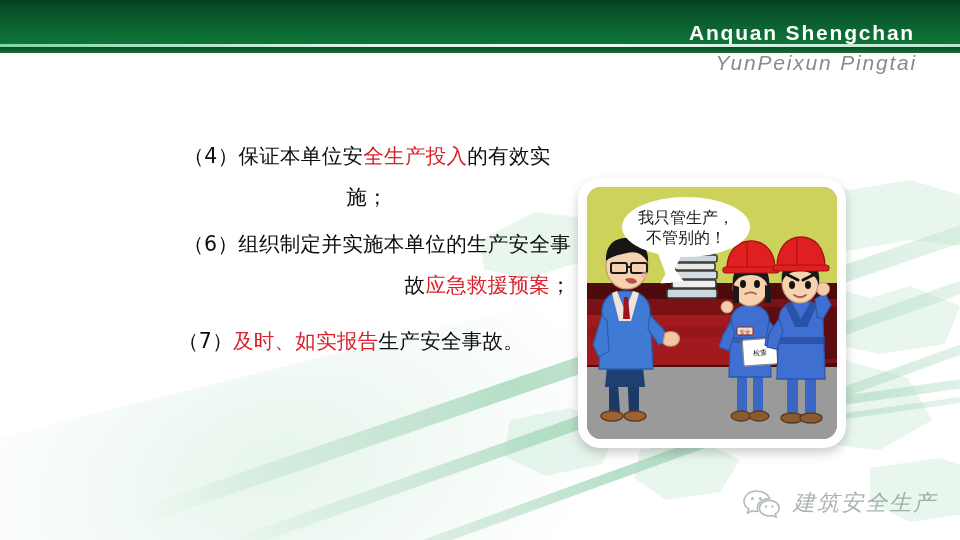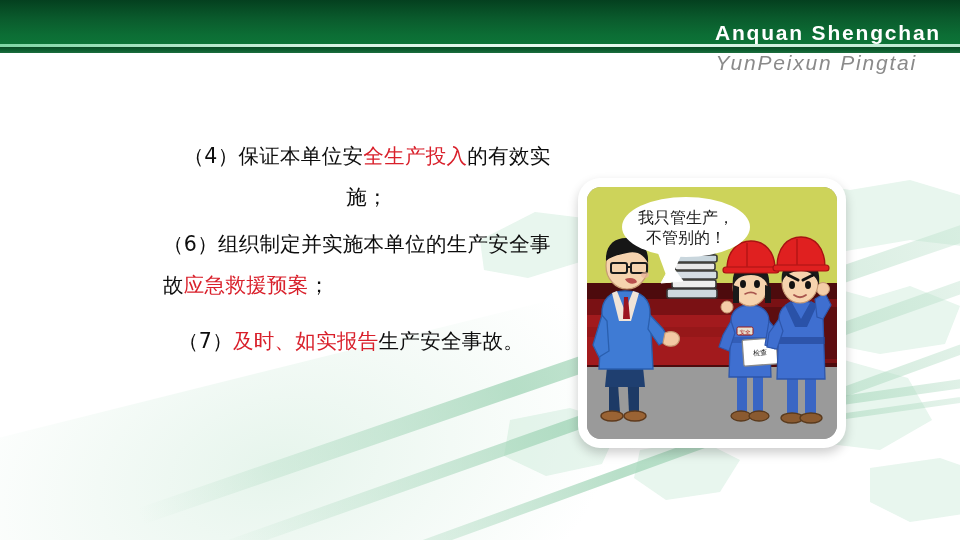--- a/index.html
+++ b/index.html
@@ -69,21 +69,21 @@
   }
   .header-underline {
     position: absolute;
     left: 0; top: 47px;
     width: 960px;
     height: 6px;
     background: linear-gradient(180deg, #0a4a25 0%, #0c5e2f 55%, #1c6e3e 100%);
   }
   .header-title {
     position: absolute;
-    right: 19px;
+    right: 45px;
     top: 22px;
     font-size: 21px;
     font-weight: bold;
     color: #ffffff;
     letter-spacing: 1.8px;
     line-height: 22px;
     white-space: nowrap;
   }
   .header-subtitle {
     position: absolute;
@@ -107,21 +107,21 @@
   .para {
     font-family: "DejaVu Sans", "Liberation Sans", sans-serif;
     font-size: 20.5px;
     line-height: 41px;
     color: #0d0d0d;
     letter-spacing: 0.3px;
   }
   .para .hl { color: #d9202b; }
   .para.p4 { margin: 0 0 6px 0; text-align: center; }
   .para.p5 { margin: 0 0 6px 0; }
-  .para.p6 { margin: 0 0 6px 0; }
+  .para.p6 { margin: 0 0 6px 0; text-align: right; }
   .para.p7 { margin: 15px; }
 
   
   .illus-card {
     position: absolute;
     left: 578px;
     top: 178px;
     width: 268px;
     height: 270px;
     background: #ffffff;
@@ -325,14 +325,25 @@
           <ellipse cx="99" cy="40" rx="64" ry="30" fill="#ffffff"></ellipse>
           <path d="M68 58 L82 96 L96 64 Z" fill="#ffffff"></path>
           <text x="99" y="36" font-size="16" fill="#1a1a1a" text-anchor="middle" font-family="DejaVu Sans, sans-serif">我只管生产，</text>
           <text x="99" y="56" font-size="16" fill="#1a1a1a" text-anchor="middle" font-family="DejaVu Sans, sans-serif">不管别的！</text>
         </g>
 
       </svg>
     </div>
   </div>
 
+  <div class="watermark">
+    <svg width="40" height="30" viewBox="0 0 40 30">
+      <path d="M14.5 3 C7.6 3 2 7.6 2 13.2 C2 16.4 3.9 19.2 6.8 21 L5.4 25.2 L10.2 22.8 C11.6 23.2 13 23.4 14.5 23.4 C15 23.4 15.5 23.4 16 23.3 C15.6 22.3 15.4 21.2 15.4 20.1 C15.4 14.8 20.5 10.6 26.8 10.6 C27.1 10.6 27.4 10.6 27.7 10.6 C26.4 6.3 21 3 14.5 3 Z" fill="none" stroke="#6d7f72" stroke-width="1.6" stroke-linejoin="round"></path>
+      <circle cx="10.4" cy="10.4" r="1.5" fill="#6d7f72"></circle>
+      <circle cx="18.4" cy="10.4" r="1.5" fill="#6d7f72"></circle>
+      <path d="M27.2 12.4 C21.8 12.4 17.4 15.9 17.4 20.2 C17.4 24.5 21.8 28 27.2 28 C28.4 28 29.5 27.8 30.6 27.5 L34.4 29.4 L33.3 26 C35.6 24.6 37.2 22.6 37.2 20.2 C37.2 15.9 32.7 12.4 27.2 12.4 Z" fill="none" stroke="#6d7f72" stroke-width="1.6" stroke-linejoin="round"></path>
+      <circle cx="24" cy="18.6" r="1.2" fill="#6d7f72"></circle>
+      <circle cx="30.4" cy="18.6" r="1.2" fill="#6d7f72"></circle>
+    </svg>
+    <span class="wm-text">建筑安全生产</span>
+  </div>
 
 </div>
 
 </body></html>

